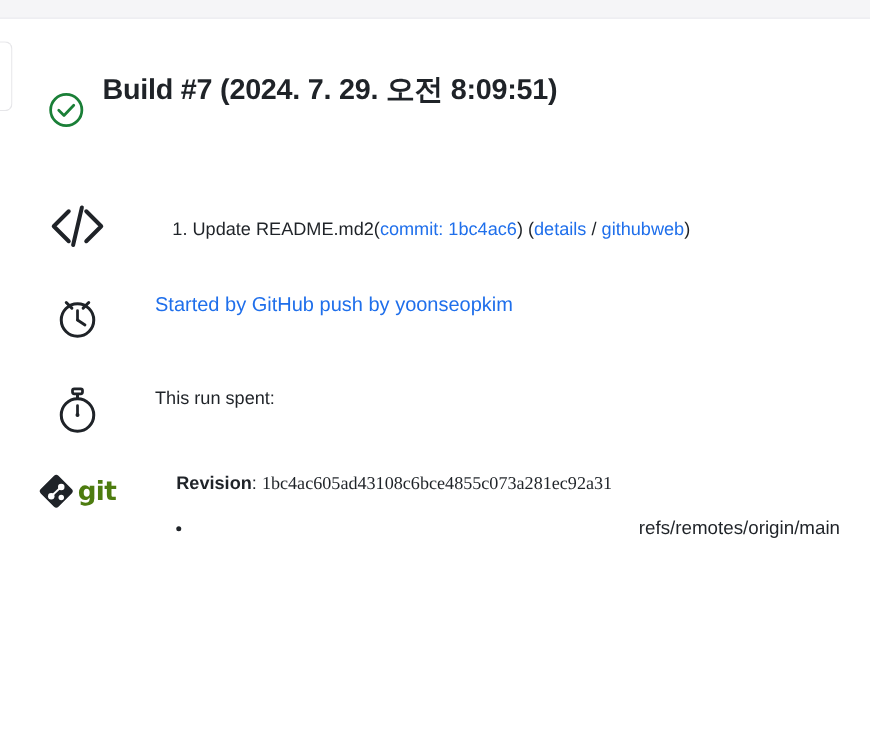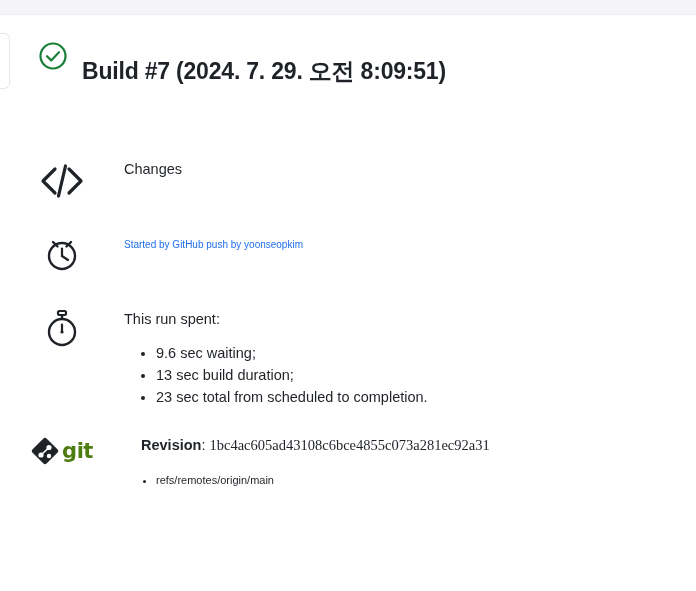--- a/index.html
+++ b/index.html
@@ -30,21 +30,21 @@
     width: 10px;
     height: 56px;
     background: #ffffff;
     border: 1px solid #e6e6e9;
     border-left: none;
     border-radius: 0 6px 6px 0;
     box-sizing: border-box;
   }
   .header {
     display: flex;
-    align-items: flex-start;
+    align-items: flex-end;
     gap: 14px;
     padding: 26px 0 0 38px;
   }
   .status-icon svg { display: block; }
   .build-title {
     font-size: 23px;
     font-weight: bold;
     letter-spacing: -0.2px;
     color: #1f2328;
   }
@@ -82,21 +82,21 @@
     padding-left: 30px;
     font-size: 14.5px;
     line-height: 20px;
   }
   ol.changes-list li { margin: 0; }
   a {
     color: #1f6feb;
     text-decoration: none;
   }
   .started-link {
-    font-size: 10px;
+    font-size: 16px;
     color: #1f6feb;
     line-height: 20px;
     display: inline-block;
     padding-top: 4px;
   }
   .spent-label {
     font-size: 14.5px;
     line-height: 20px;
     padding-top: 4px;
   }
@@ -108,22 +108,23 @@
   }
   ul.spent-list li { margin-bottom: 0.5px; }
   .git-line {
     font-size: 14.5px;
     line-height: 21px;
   }
   .git-line b { font-weight: bold; margin-left: 17px; }
   ul.refs-list {
     margin: 14px 0 0 0;
     padding-left: 32px;
-    font-size: 11px;
+    font-size: 15px;
     line-height: 21px;
+    text-align: right;
   }
   .mono-ish { font-family: Liberation Serif, serif; }
   .git-logo {
     display: flex;
     align-items: center;
     gap: 3px;
   }
   .git-word {
     font-family: "DejaVu Sans", sans-serif;
     font-size: 21px;
@@ -155,21 +156,23 @@
 
     <div class="row row-changes">
       <div class="row-icon">
         <svg width="50" height="40" viewBox="0 0 50 40">
           <polyline points="18,8 6,20 18,32" fill="none" stroke="#1f2328" stroke-width="3.2" stroke-linecap="round" stroke-linejoin="round"></polyline>
           <polyline points="32,8 44,20 32,32" fill="none" stroke="#1f2328" stroke-width="3.2" stroke-linecap="round" stroke-linejoin="round"></polyline>
           <line x1="28.5" y1="5" x2="21.5" y2="35" stroke="#1f2328" stroke-width="3.2" stroke-linecap="round"></line>
         </svg>
       </div>
       <div class="row-body">
-        <div class="changes-label">Changes</div>
+        <ol class="changes-list">
+          <li><span>Update README.md2</span><span>(</span><a href="#">commit: 1bc4ac6</a><span>)</span> <span>(</span><a href="#">details</a> <span>/</span> <a href="#">githubweb</a><span>)</span></li>
+        </ol>
       </div>
     </div>
 
     <div class="row row-started">
       <div class="row-icon">
         <svg width="42" height="42" viewBox="0 0 42 42">
           <circle cx="21" cy="23" r="13" fill="none" stroke="#1f2328" stroke-width="2.4"></circle>
           <path d="M12 9 L16.5 13.5" stroke="#1f2328" stroke-width="2.4" stroke-linecap="round" fill="none"></path>
           <path d="M30 9 L25.5 13.5" stroke="#1f2328" stroke-width="2.4" stroke-linecap="round" fill="none"></path>
           <line x1="21" y1="23" x2="21" y2="15.5" stroke="#1f2328" stroke-width="2.2" stroke-linecap="round"></line>
@@ -186,25 +189,20 @@
         <svg width="42" height="44" viewBox="0 0 42 44">
           <circle cx="21" cy="25" r="13" fill="none" stroke="#1f2328" stroke-width="2.4"></circle>
           <rect x="17" y="4" width="8" height="4" rx="1.4" fill="none" stroke="#1f2328" stroke-width="2.2"></rect>
           <line x1="21" y1="8" x2="21" y2="12" stroke="#1f2328" stroke-width="2.4"></line>
           <line x1="21" y1="25" x2="21" y2="17.5" stroke="#1f2328" stroke-width="2.2" stroke-linecap="round"></line>
           <circle cx="21" cy="25" r="1.6" fill="#1f2328"></circle>
         </svg>
       </div>
       <div class="row-body">
         <div class="spent-label">This run spent:</div>
-        <ul class="spent-list">
-          <li>9.6 sec waiting;</li>
-          <li>13 sec build duration;</li>
-          <li>23 sec total from scheduled to completion.</li>
-        </ul>
       </div>
     </div>
 
     <div class="row row-git">
       <div class="row-icon">
         <div class="git-logo">
           <svg width="28" height="28" viewBox="0 0 28 28">
             <g transform="rotate(45 14 14)">
               <rect x="4" y="4" width="20" height="20" rx="2.5" fill="#1f2328"></rect>
             </g>

